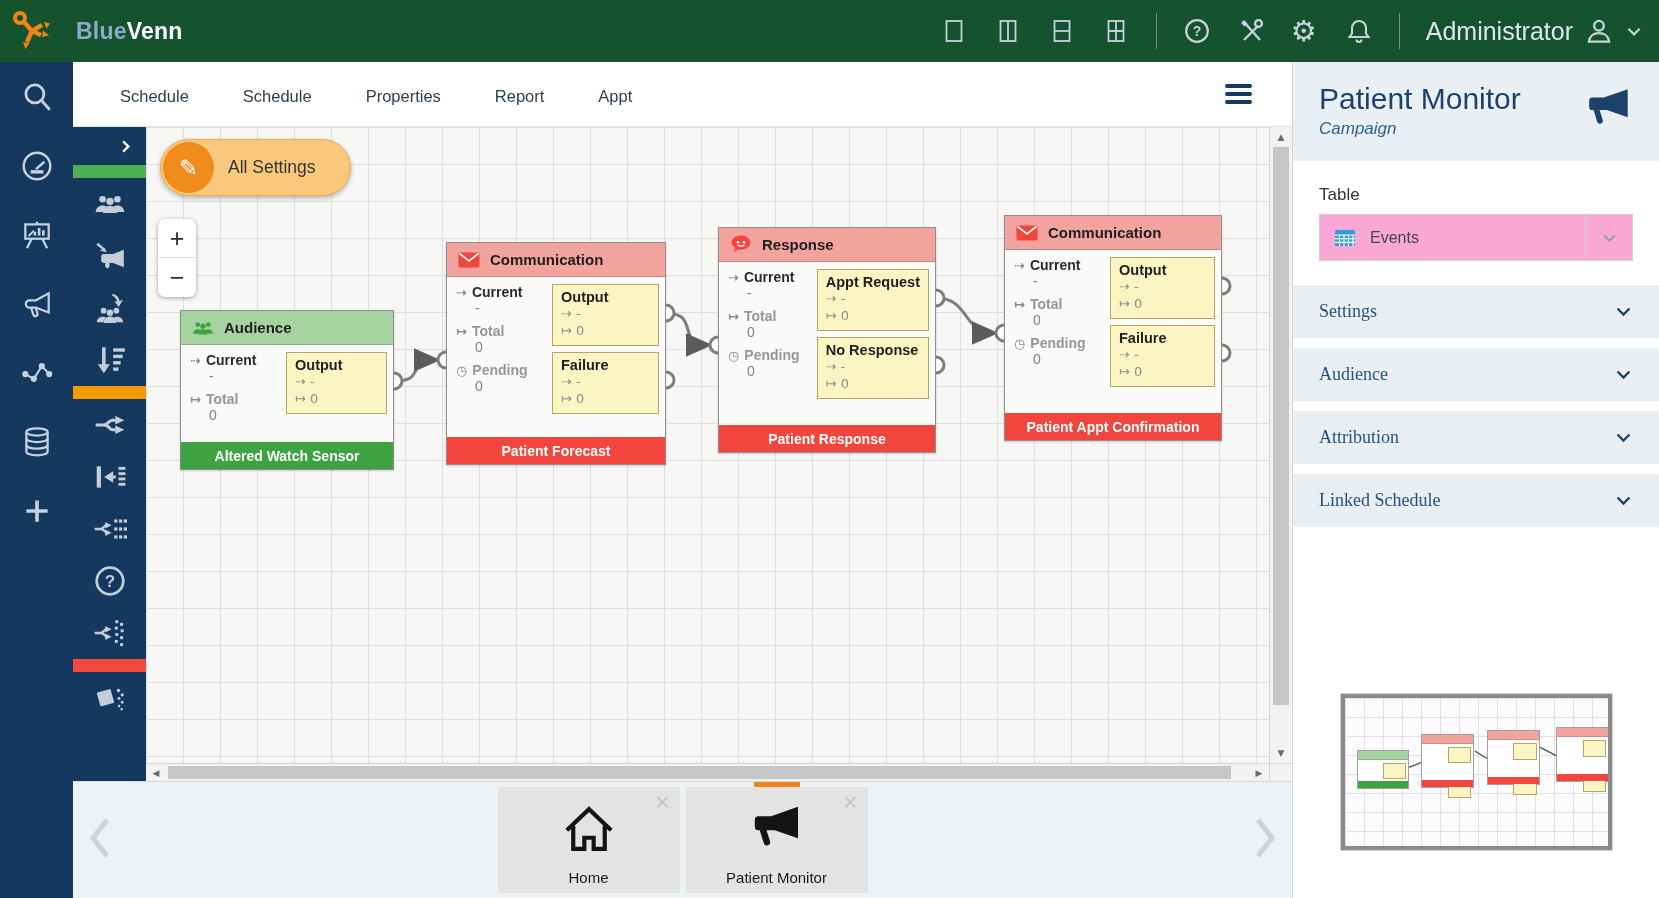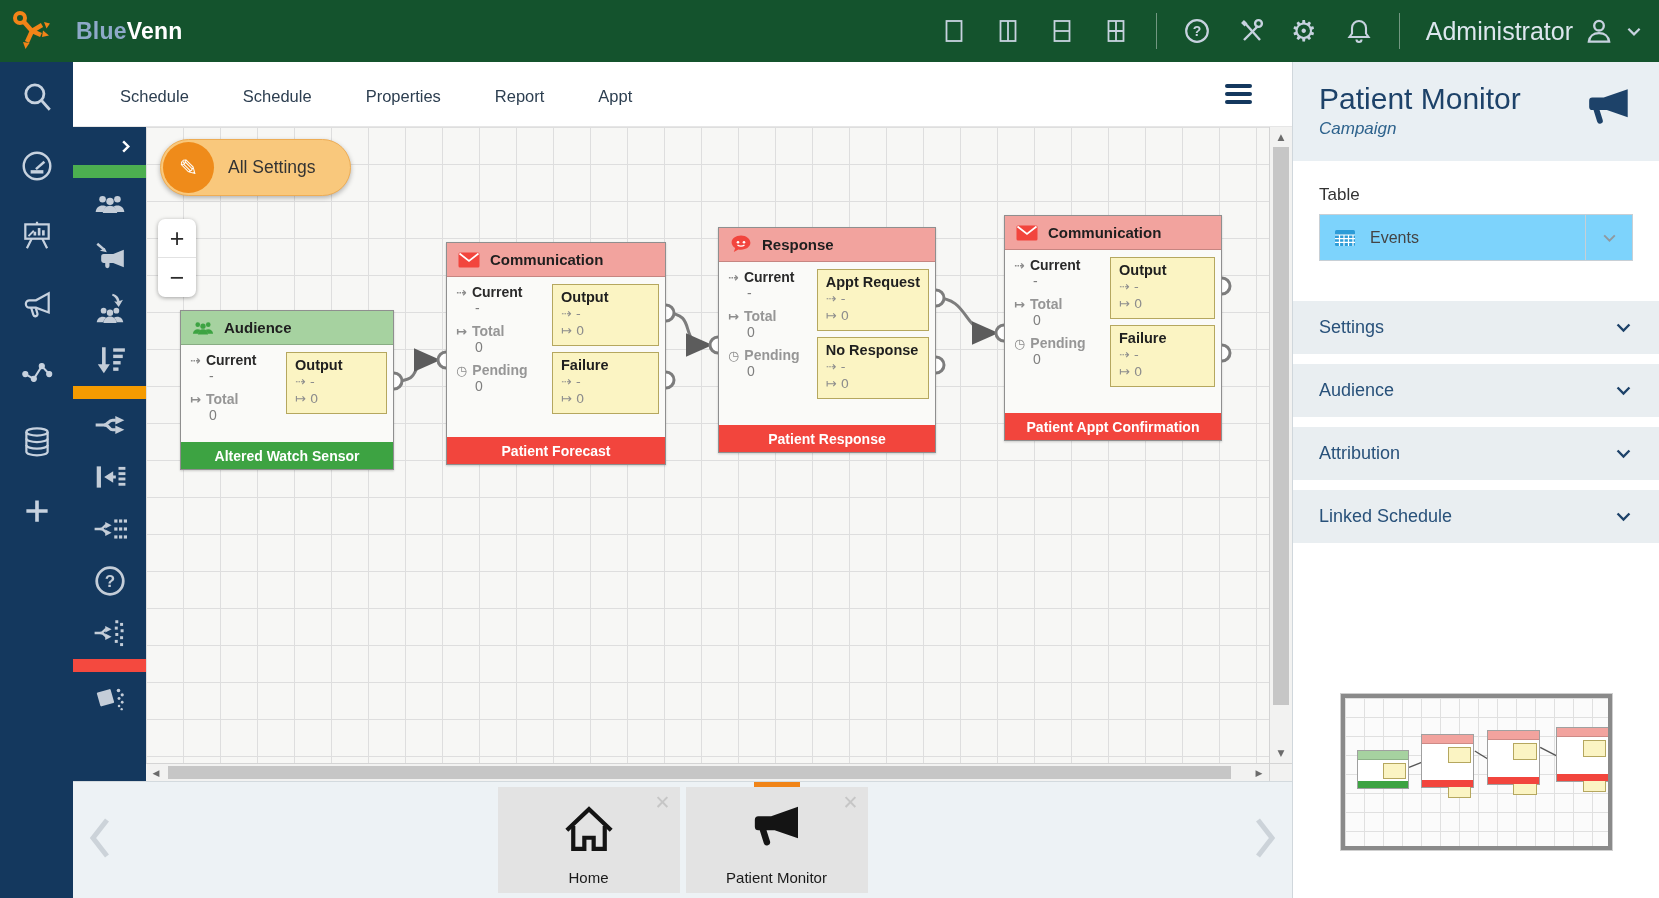--- a/index.html
+++ b/index.html
@@ -112,27 +112,27 @@
 
   
   .panel { width:367px; flex:0 0 367px; background:#fff; border-left:1px solid #d0d7dc; display:flex; flex-direction:column; }
   .panel-head { background:#e9eff3; padding:20px 26px 22px; position:relative; }
   .panel-title { font-size:30px; color:#1d4269; }
   .panel-sub { font-style:italic; font-size:17px; color:#2d628c; margin-top:3px; }
   .panel-mega { position:absolute; right:24px; top:22px; width:50px; height:50px; color:#1d4269; }
   .panel-mega svg { width:100%; height:100%; }
   .panel-table { padding:24px 26px 8px; }
   .tlabel { font-size:17px; color:#333; margin-bottom:9px; }
-  .dropdown { height:47px; border:1px solid #c8cfd5; background:#7dd3fc; display:flex; align-items:center; cursor:pointer; }
+  .dropdown { height:47px; border:1px solid #c8cfd5; background:#f9a8d4; display:flex; align-items:center; cursor:pointer; }
   .dd-icon { width:24px; height:24px; margin:0 13px; display:inline-flex; }
   .dd-icon svg { width:100%; height:100%; }
   .dd-text { flex:1; font-size:16px; color:#444; }
   .dd-caret { width:47px; height:100%; border-left:1px solid #c8cfd5; display:flex; align-items:center; justify-content:center; color:#90999f; }
   .dd-caret svg { width:17px; height:17px; }
-  .accordion { margin-top:32px; }
+  .accordion { margin-top:16px;font-family:Liberation Serif, serif; }
   .acc-item { height:53px; background:#e9eef1; margin-bottom:10px; display:flex; align-items:center; justify-content:space-between; padding:0 26px; cursor:pointer; }
   .acc-label { font-size:18px; color:#28517a; }
   .acc-caret { color:#1d4269; display:inline-flex; }
   .acc-caret svg { width:19px; height:19px; }
 
   .minimap { margin:auto auto 48px; width:271px; height:156px; border:4px solid #8a8a8a; box-shadow:0 0 0 1px #cfcfcf; position:relative; overflow:hidden; cursor:pointer;
     background:#fbfbfb;
     background-image:linear-gradient(#e0e0e0 1px, transparent 1px), linear-gradient(90deg, #e0e0e0 1px, transparent 1px);
     background-size:19px 19px; }
   .mini-node { position:absolute; background:#fff; border:1px solid #a0a0a0; }

